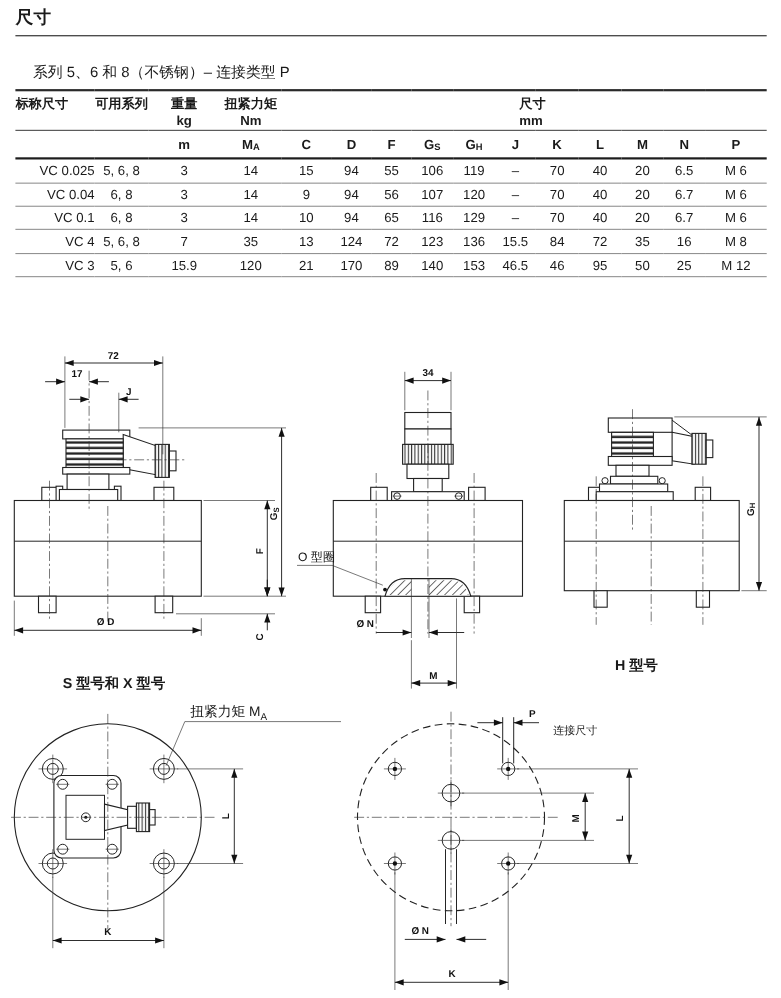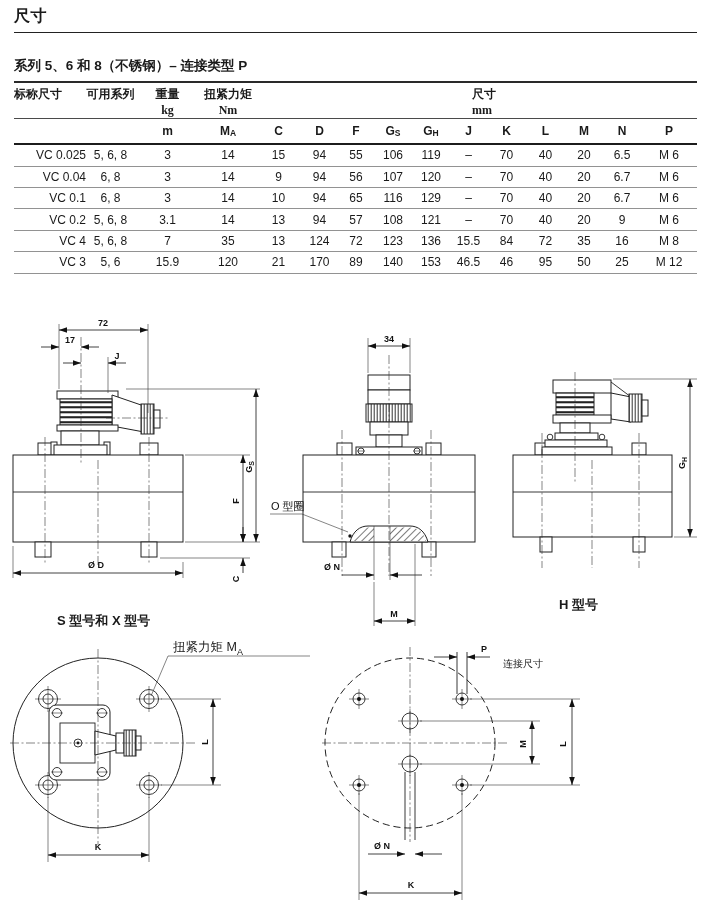--- a/index.html
+++ b/index.html
@@ -4,32 +4,32 @@
 <style>
   html,body{margin:0;padding:0;}
   body{
     width:710px;height:907px;position:relative;background:#ffffff;
     font-family:"Liberation Sans","DejaVu Sans",sans-serif;color:#1a1a1a;
     overflow:hidden;
   }
   .abs{position:absolute;}
   #page-title{left:14px;top:6px;font-size:16px;font-weight:bold;letter-spacing:0.5px;}
   #title-rule{left:14px;top:32px;width:683px;border-top:1.6px solid #222;}
-  #section-title{left:14px;top:57px;font-size:13.5px;font-weight:bold;}
+  #section-title{left:30px;top:57px;font-size:13.5px;font-weight:normal;}
 
   
   table#dim-table{
     position:absolute;left:14px;top:81px;width:683px;
     border-collapse:collapse;table-layout:fixed;font-size:12px;
     border-top:2px solid #2a2a2a;
   }
   #dim-table th,#dim-table td{padding:0;white-space:nowrap;overflow:hidden;}
   #dim-table .ghead th{
     vertical-align:top;padding-top:4px;height:28px;line-height:1.3;
-    border-bottom:1px solid #4a4a4a;font-weight:bold;text-align:center;font-family:Liberation Serif, serif;
+    border-bottom:1px solid #4a4a4a;font-weight:bold;text-align:center;
   }
   #dim-table .ghead th.al{text-align:left;}
   #dim-table .ghead th.dims-cell{text-align:left;padding-left:22px;}
   #dim-table .ghead .u{display:block;}
   #dim-table .subhead th{
     height:24px;border-bottom:2px solid #1c1c1c;font-weight:bold;
     text-align:center;vertical-align:middle;
   }
   #dim-table tbody td{
     height:20.4px;border-bottom:1.5px solid #929292;text-align:center;
@@ -171,37 +171,20 @@
         <td>116</td>
         <td>129</td>
         <td>–</td>
         <td>70</td>
         <td>40</td>
         <td>20</td>
         <td>6.7</td>
         <td>M 6</td>
       </tr>
 
-      <tr>
-        <td class="name">VC 0.2</td>
-        <td>5, 6, 8</td>
-        <td>3.1</td>
-        <td>14</td>
-        <td>13</td>
-        <td>94</td>
-        <td>57</td>
-        <td>108</td>
-        <td>121</td>
-        <td>–</td>
-        <td>70</td>
-        <td>40</td>
-        <td>20</td>
-        <td>9</td>
-        <td>M 6</td>
-      </tr>
 
       <tr>
         <td class="name">VC 4</td>
         <td>5, 6, 8</td>
         <td>7</td>
         <td>35</td>
         <td>13</td>
         <td>124</td>
         <td>72</td>
         <td>123</td>

